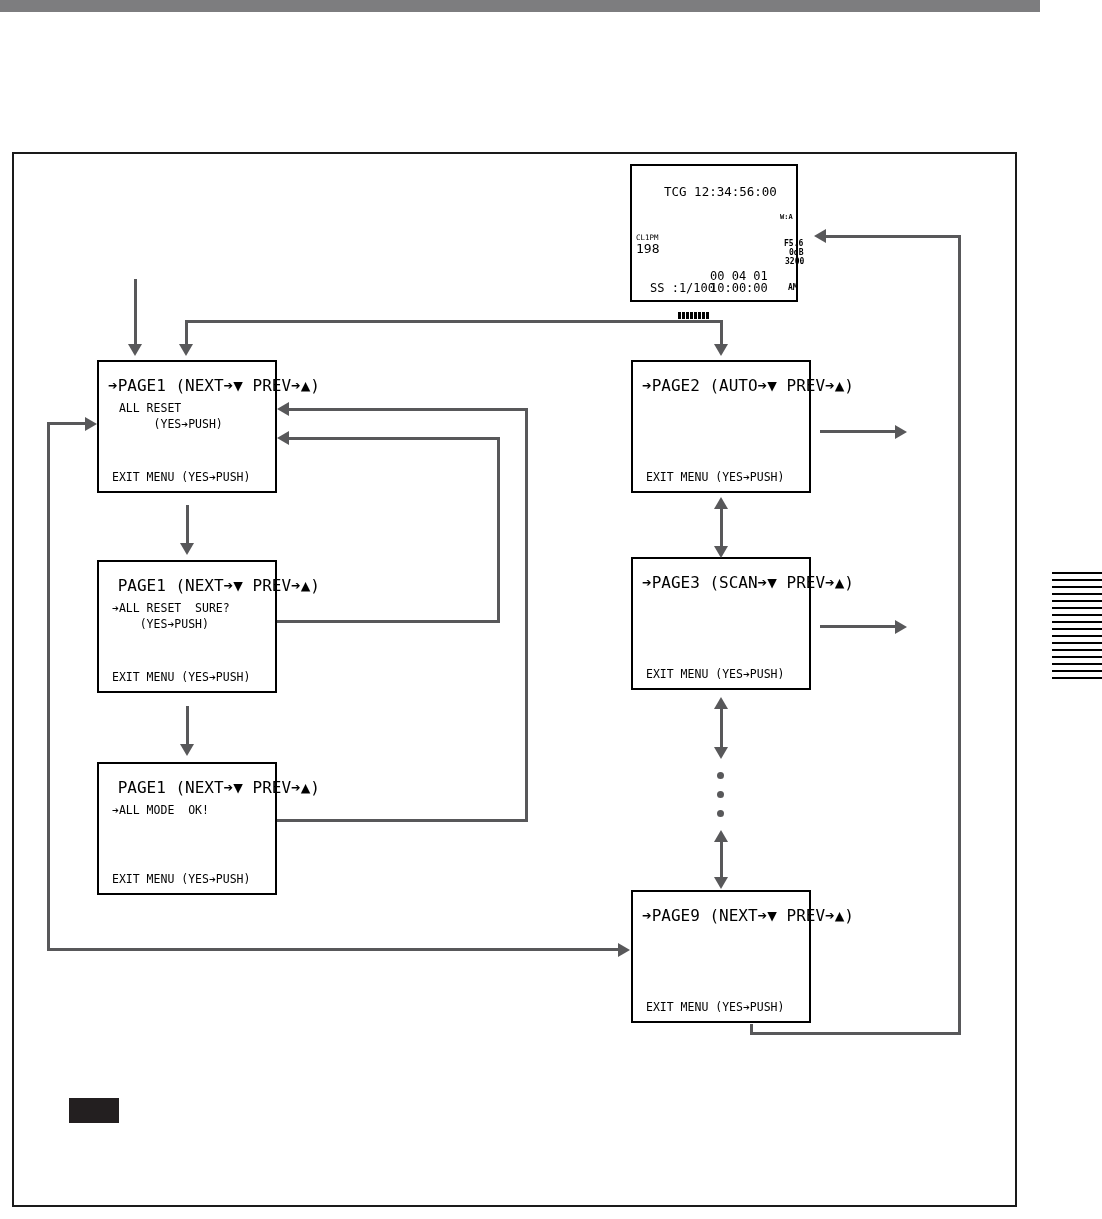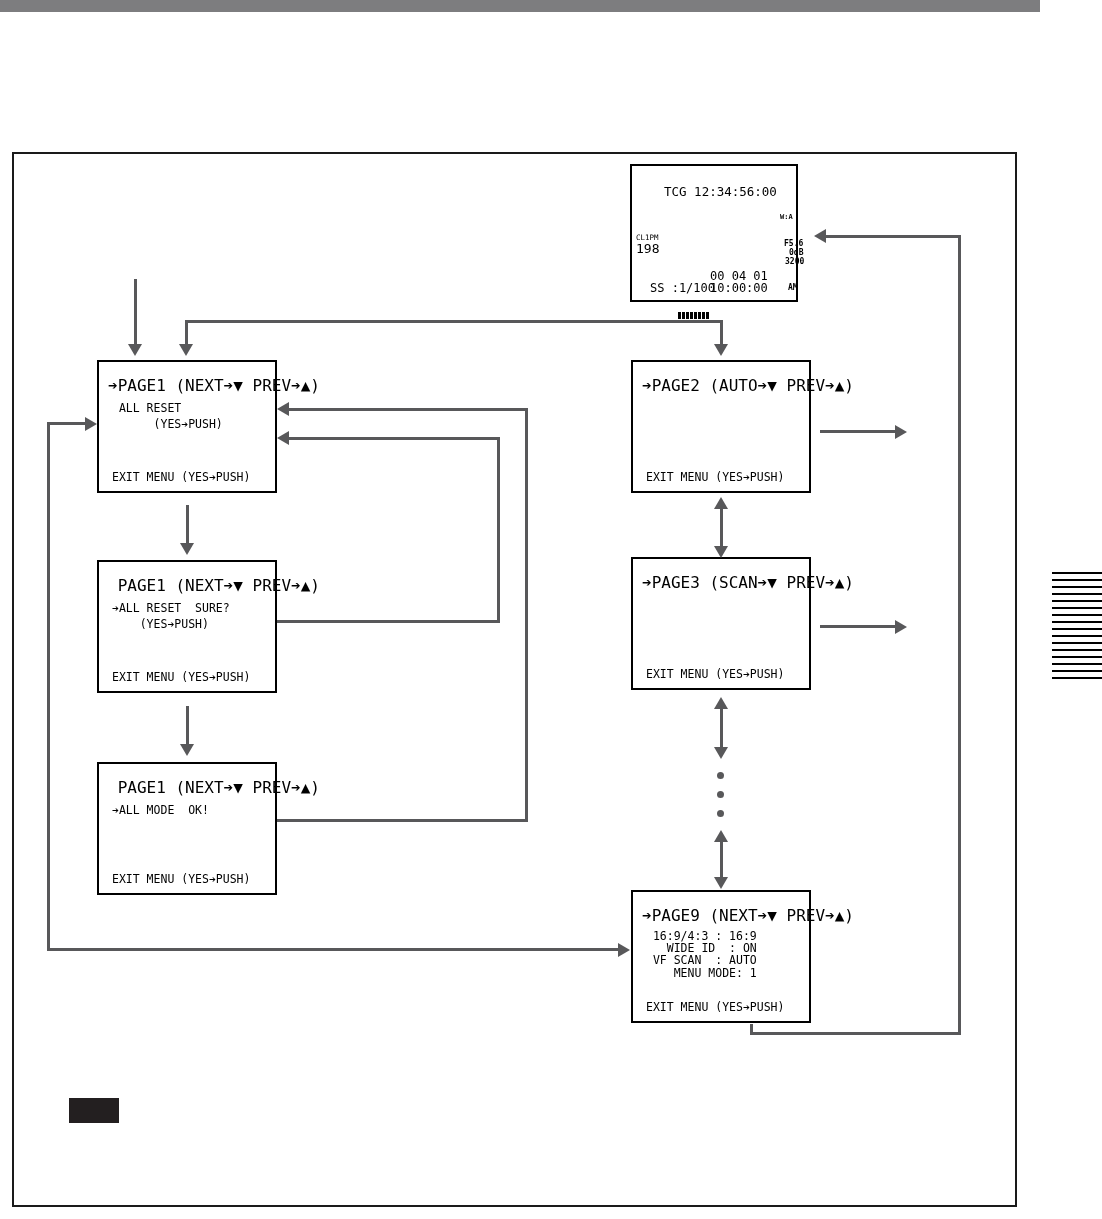--- a/index.html
+++ b/index.html
@@ -199,24 +199,20 @@
   <div class="ln foot">EXIT MENU (YES➔PUSH)</div>
 </div>
 
 <div class="panel menu-panel" style="left:631px; top:557px;">
   <div class="ln hdr">➔PAGE3 (SCAN➔▼ PREV➔▲)</div>
   <div class="ln foot">EXIT MENU (YES➔PUSH)</div>
 </div>
 
 <div class="panel menu-panel" style="left:631px; top:890px;text-align:right;">
   <div class="ln hdr">➔PAGE9 (NEXT➔▼ PREV➔▲)</div>
-  <div class="ln body tight"> 16:9/4:3 : 16:9
- WIDE ID  : ON
- VF SCAN  : AUTO
- MENU MODE: 1</div>
   <div class="ln foot">EXIT MENU (YES➔PUSH)</div>
 </div>
 
 <div class="wire" style="left:134px; top:279px; width:3px; height:66px;"></div>
 <div class="arrow down" style="left:128px; top:344px;"></div>
 
 <div class="wire" style="left:185px; top:320px; width:538px; height:3px;"></div>
 <div class="wire" style="left:185px; top:320px; width:3px; height:26px;"></div>
 <div class="arrow down" style="left:179px; top:344px;"></div>
 <div class="wire" style="left:720px; top:320px; width:3px; height:26px;"></div>

